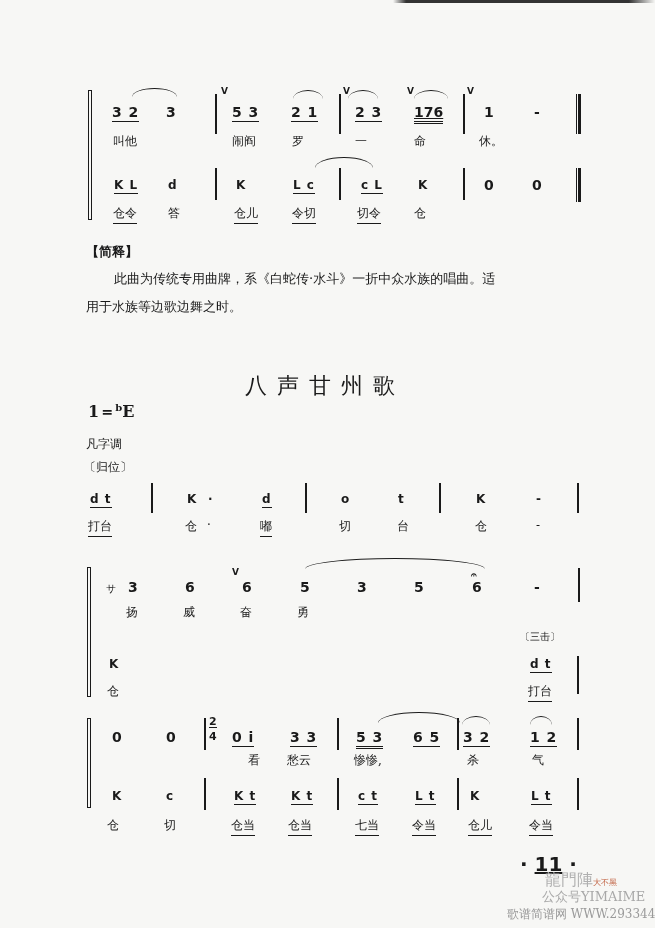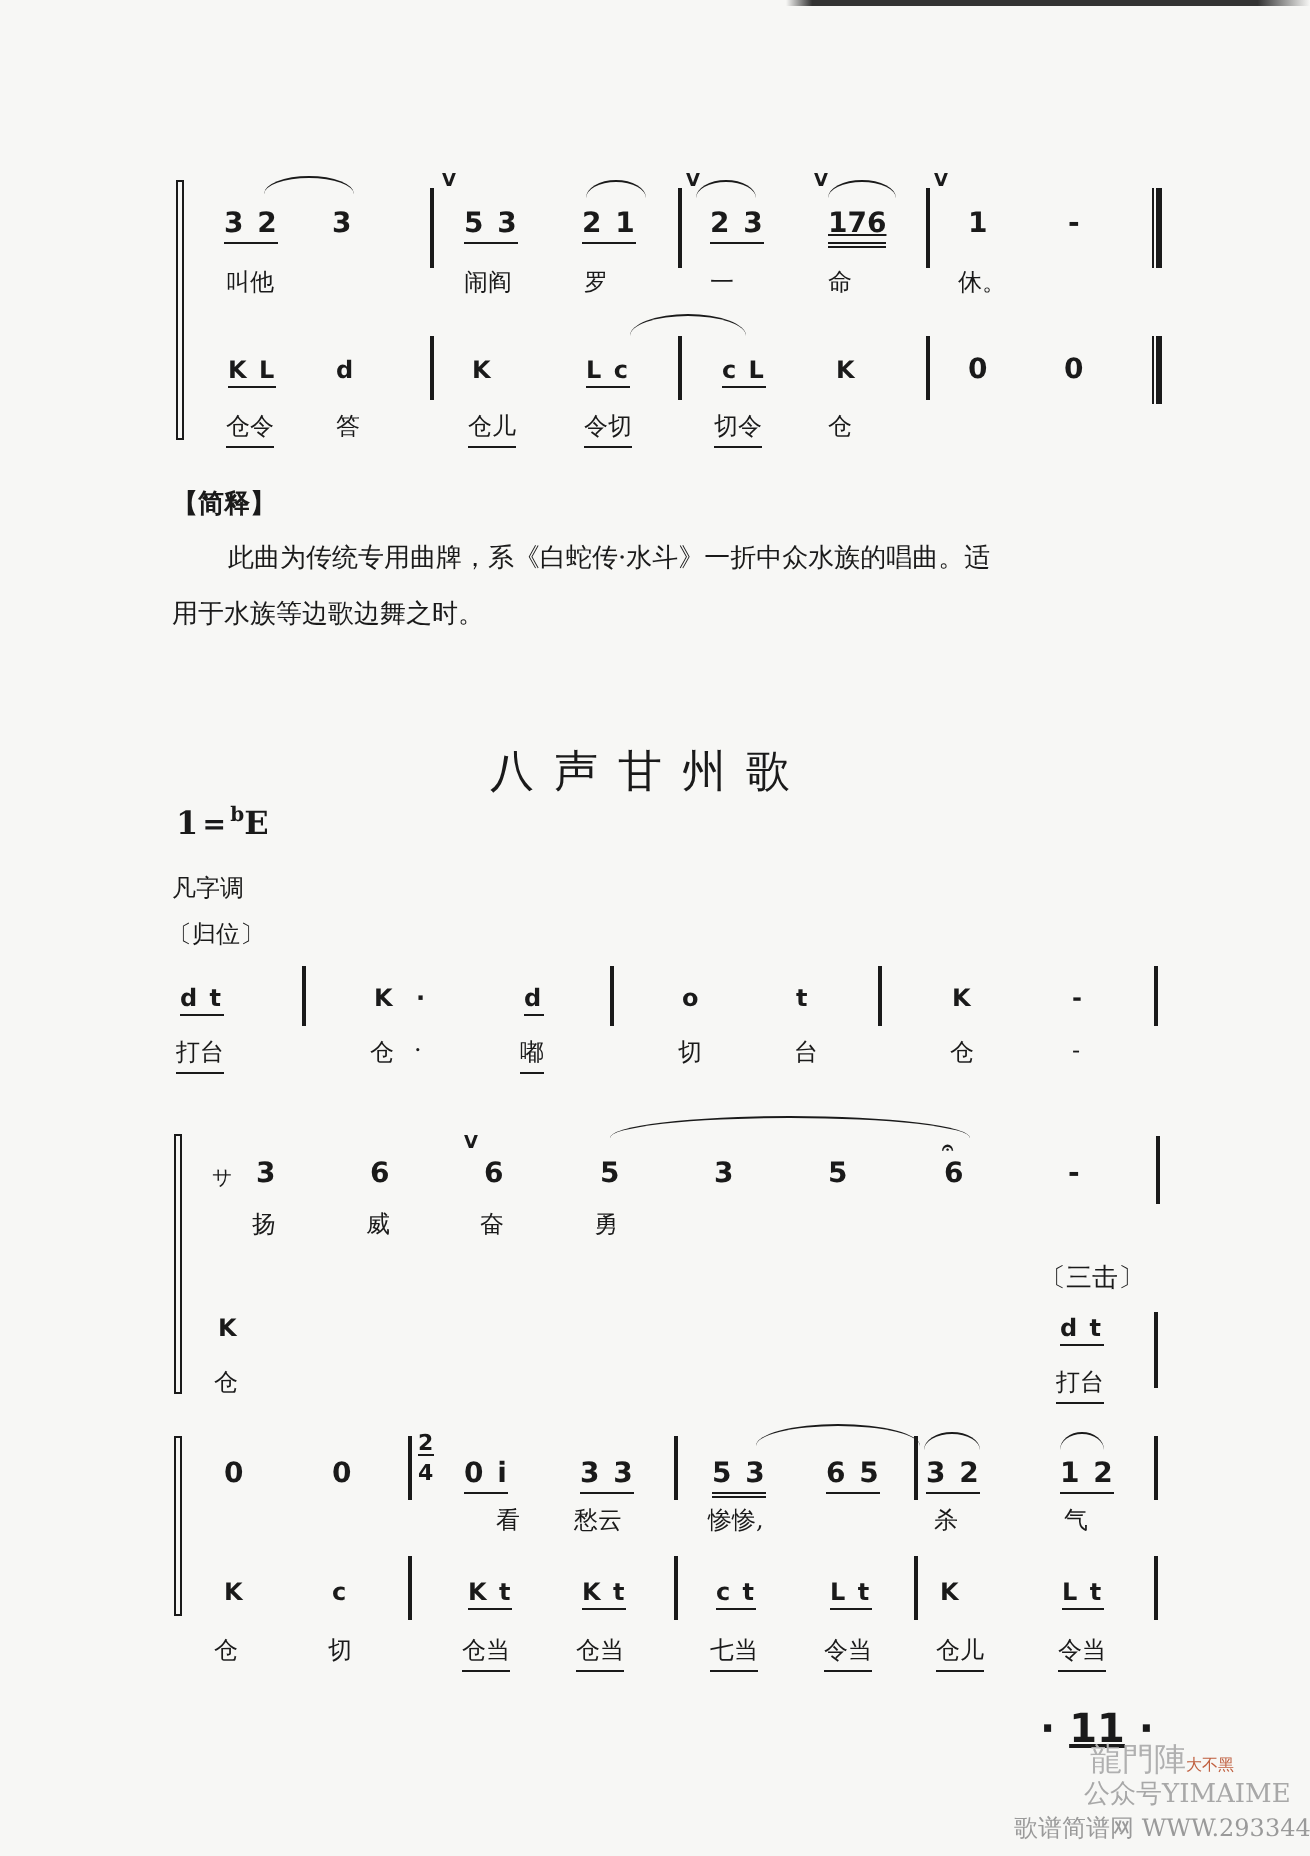--- a/index.html
+++ b/index.html
@@ -141,21 +141,21 @@
   <span class="abs num" style="left:414px;top:579px;">5</span>
   <span class="abs num" style="left:472px;top:579px;">6</span>
   <span class="abs num" style="left:534px;top:579px;">-</span>
   <div class="bar" style="left:578px;top:568px;height:34px;"></div>
 
   <span class="abs lyric" style="left:126px;top:604px;">扬</span>
   <span class="abs lyric" style="left:183px;top:604px;">威</span>
   <span class="abs lyric" style="left:240px;top:604px;">奋</span>
   <span class="abs lyric" style="left:297px;top:604px;">勇</span>
 
-  <span class="abs lyric" style="left:520px;top:630px;font-size:13px;">〔三击〕</span>
+  <span class="abs lyric" style="left:520px;top:630px;font-size:10px;">〔三击〕</span>
   <span class="abs perc" style="left:109px;top:657px;">K</span>
   <span class="abs perc ul" style="left:530px;top:657px;">d t</span>
   <div class="bar" style="left:577px;top:656px;height:38px;"></div>
   <span class="abs lyric" style="left:107px;top:683px;">仓</span>
   <span class="abs lyric ul" style="left:528px;top:683px;">打台</span>
 </div>
 
 <div>
   <div class="bracket" style="left:87px;top:718px;height:90px;"></div>
   <div class="slur" style="left:378px;top:712px;width:82px;height:10px;"></div>

